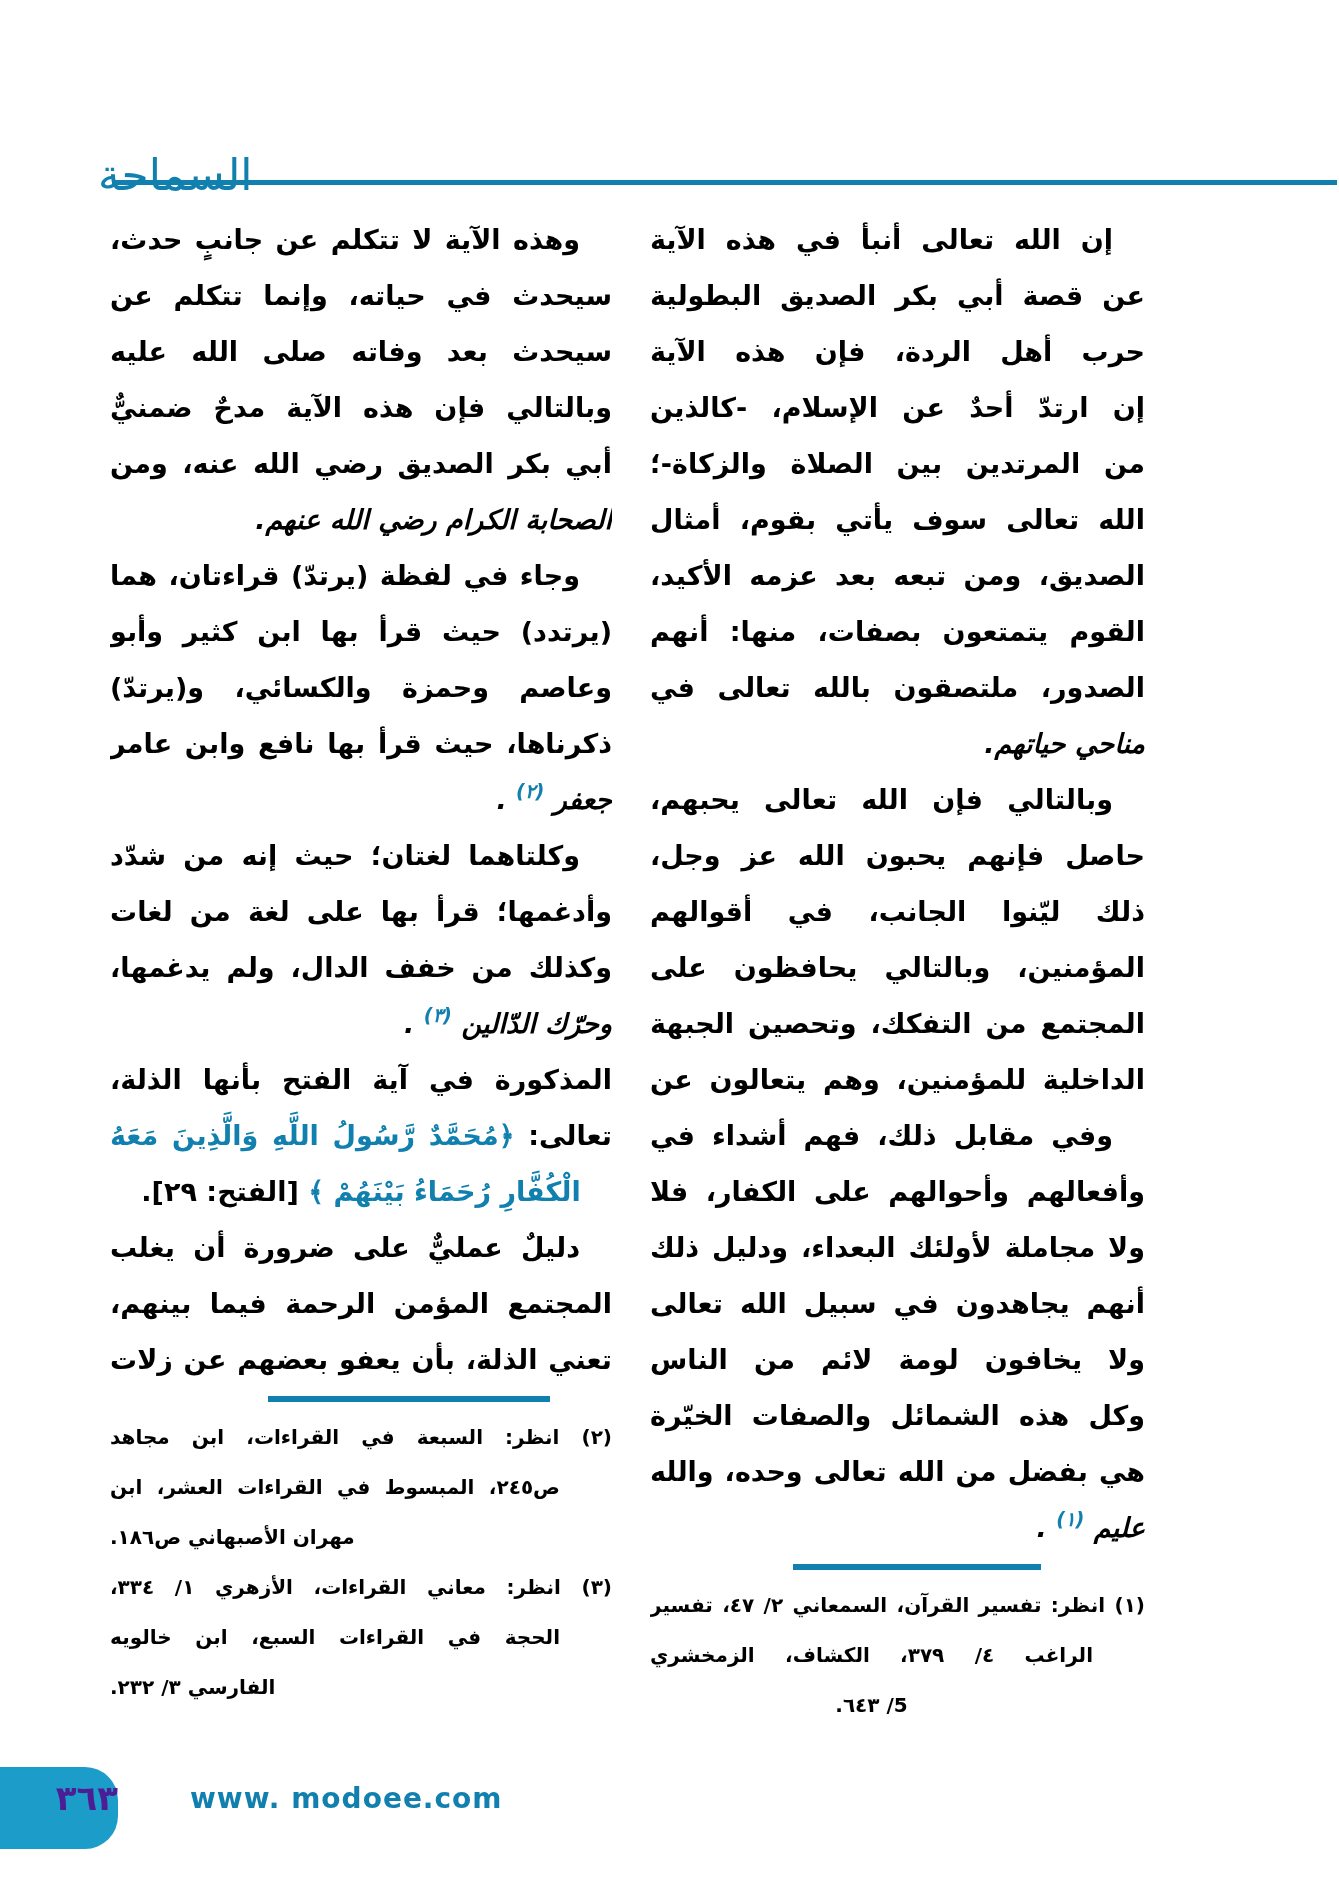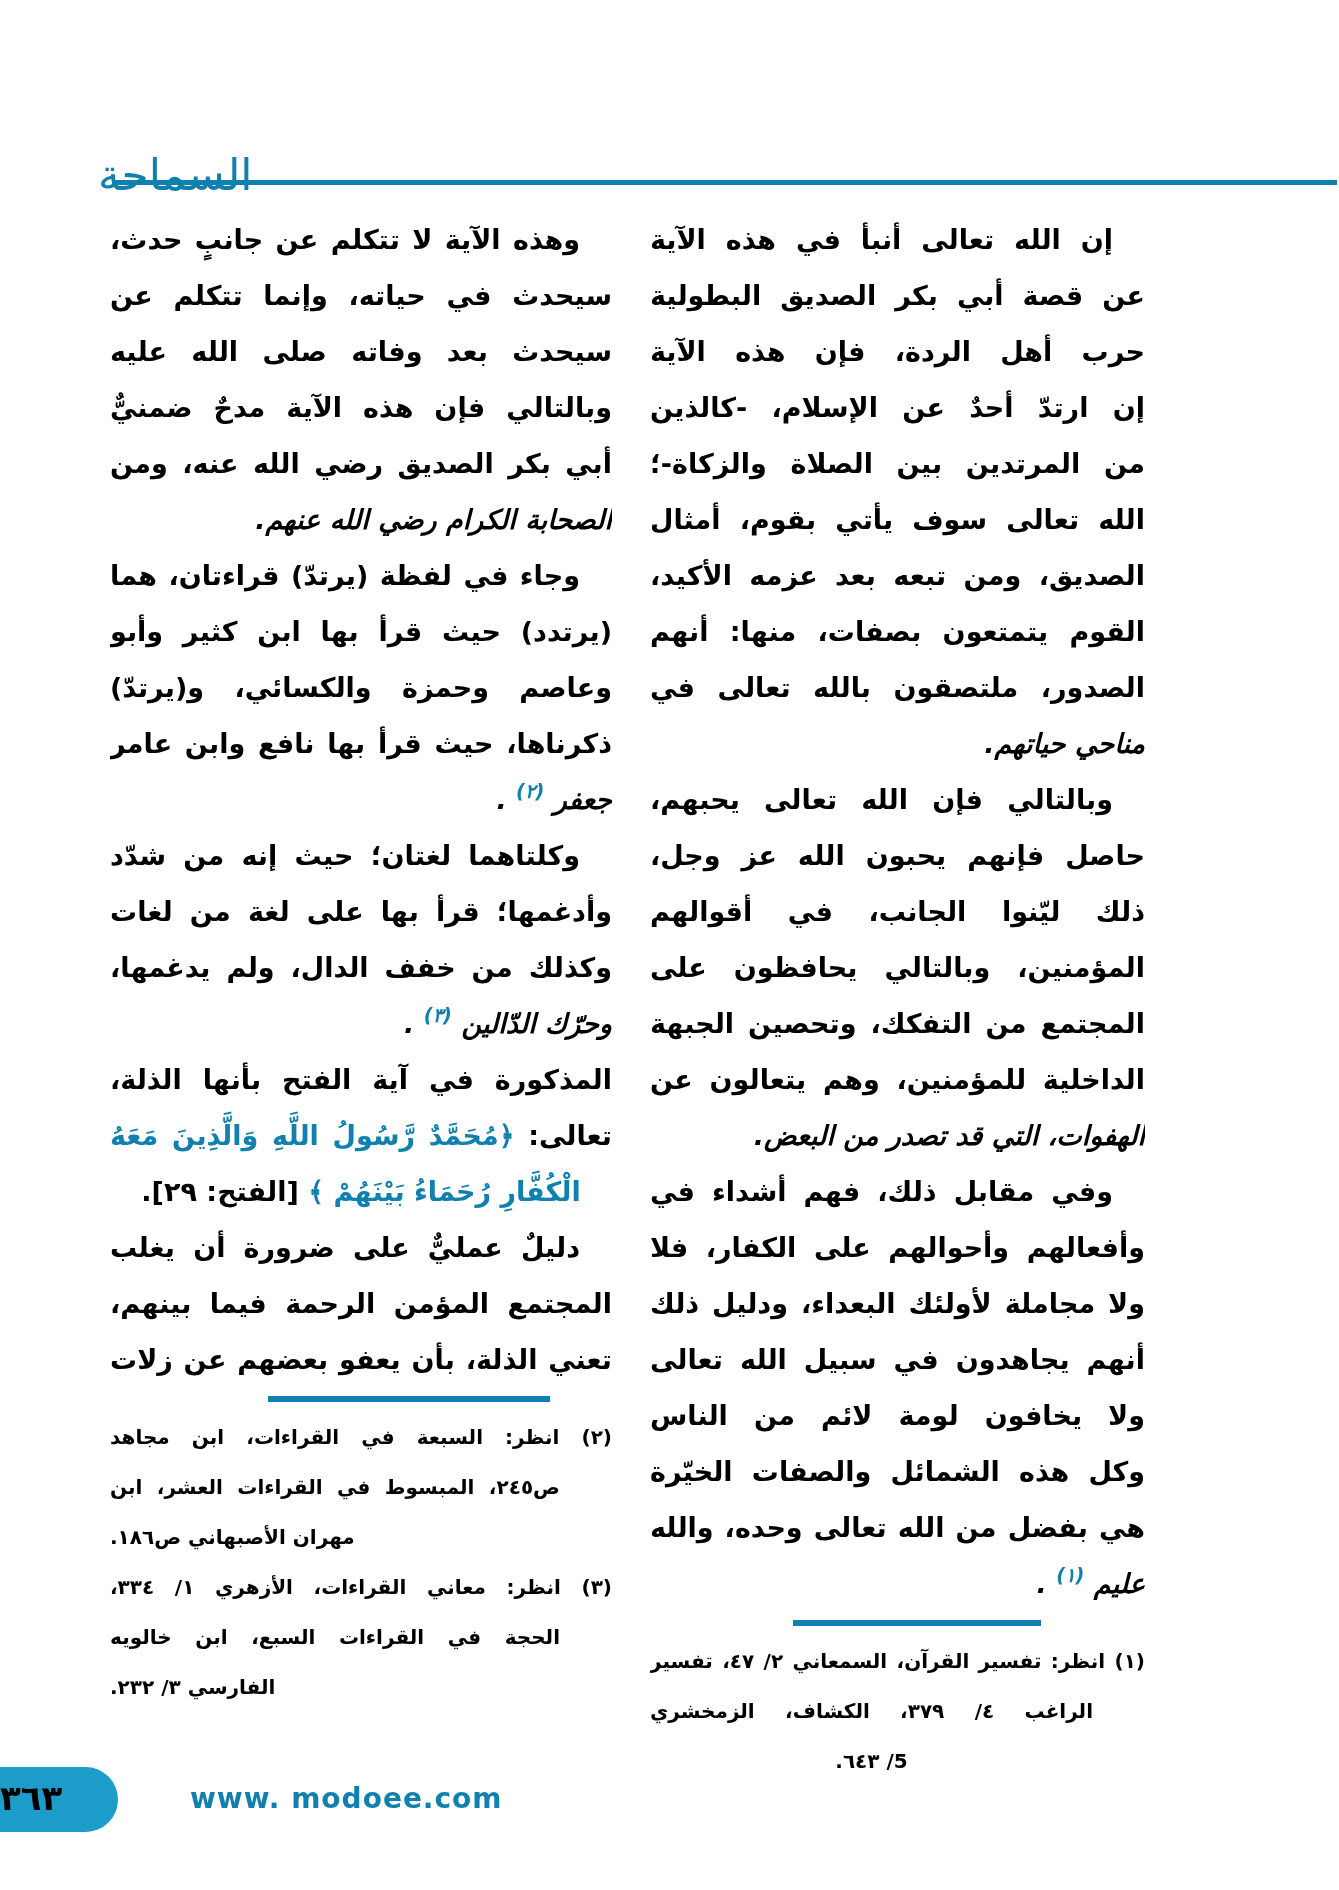--- a/index.html
+++ b/index.html
@@ -52,24 +52,24 @@
   .s-m{color:var(--accent);font-size:0.72em;position:relative;top:-11px;}
   .fn-sep{
     border:none;height:6px;background:var(--accent);
     margin:8px 0 10px;
   }
   .sep-right{width:248px;margin-right:104px;}
   .sep-left{width:282px;margin-right:62px;}
   
   .footer-tab{
     position:absolute;left:0;top:1767px;
-    width:118px;height:65px;
+    width:118px;height:82px;
     background:var(--tab);
     border-top-right-radius:33px;border-bottom-right-radius:33px;
-    color:#000000;text-align:left;line-height:63px;
+    color:#4c1d95;text-align:right;line-height:63px;
     font-size:34px;font-weight:bold;direction:ltr;
   }
   .website{
     position:absolute;left:150px;top:1782px;
     color:var(--accent);font-size:28px;font-weight:bold;
     direction:ltr;letter-spacing:1px;margin-left:40px;
   }
 </style>
 </head>
 <body>
@@ -93,21 +93,20 @@
           <div class="line a-j"><span class="s-n">الصديق، ومن تبعه بعد عزمه الأكيد، هؤلاء</span></div>
           <div class="line a-j"><span class="s-n">القوم يتمتعون بصفات، منها: أنهم أصفياء</span></div>
           <div class="line a-j"><span class="s-n">الصدور، ملتصقون بالله تعالى في شتى</span></div>
           <div class="line a-s"><span class="s-n">مناحي حياتهم.</span></div>
           <div class="line a-j p"><span class="s-n">وبالتالي فإن الله تعالى يحبهم، وتحصيل</span></div>
           <div class="line a-j"><span class="s-n">حاصل فإنهم يحبون الله عز وجل، وهم مع</span></div>
           <div class="line a-j"><span class="s-n">ذلك ليّنوا الجانب، في أقوالهم وهيئاتهم مع</span></div>
           <div class="line a-j"><span class="s-n">المؤمنين، وبالتالي يحافظون على سلامة</span></div>
           <div class="line a-j"><span class="s-n">المجتمع من التفكك، وتحصين الجبهة</span></div>
           <div class="line a-j"><span class="s-n">الداخلية للمؤمنين، وهم يتعالون عن</span></div>
-          <div class="line a-s"><span class="s-n">الهفوات، التي قد تصدر من البعض.</span></div>
           <div class="line a-j p"><span class="s-n">وفي مقابل ذلك، فهم أشداء في أقوالهم</span></div>
           <div class="line a-j"><span class="s-n">وأفعالهم وأحوالهم على الكفار، فلا مداهنة</span></div>
           <div class="line a-j"><span class="s-n">ولا مجاملة لأولئك البعداء، ودليل ذلك</span></div>
           <div class="line a-j"><span class="s-n">أنهم يجاهدون في سبيل الله تعالى وحده،</span></div>
           <div class="line a-j"><span class="s-n">ولا يخافون لومة لائم من الناس عمومًا،</span></div>
           <div class="line a-j"><span class="s-n">وكل هذه الشمائل والصفات الخيّرة إنما</span></div>
           <div class="line a-j"><span class="s-n">هي بفضل من الله تعالى وحده، والله واسع</span></div>
           <div class="line a-s"><span class="s-n">عليم </span><span class="s-m">(١)</span><span class="s-n"> .</span></div>
         </div>
       <hr class="fn-sep sep-right">

